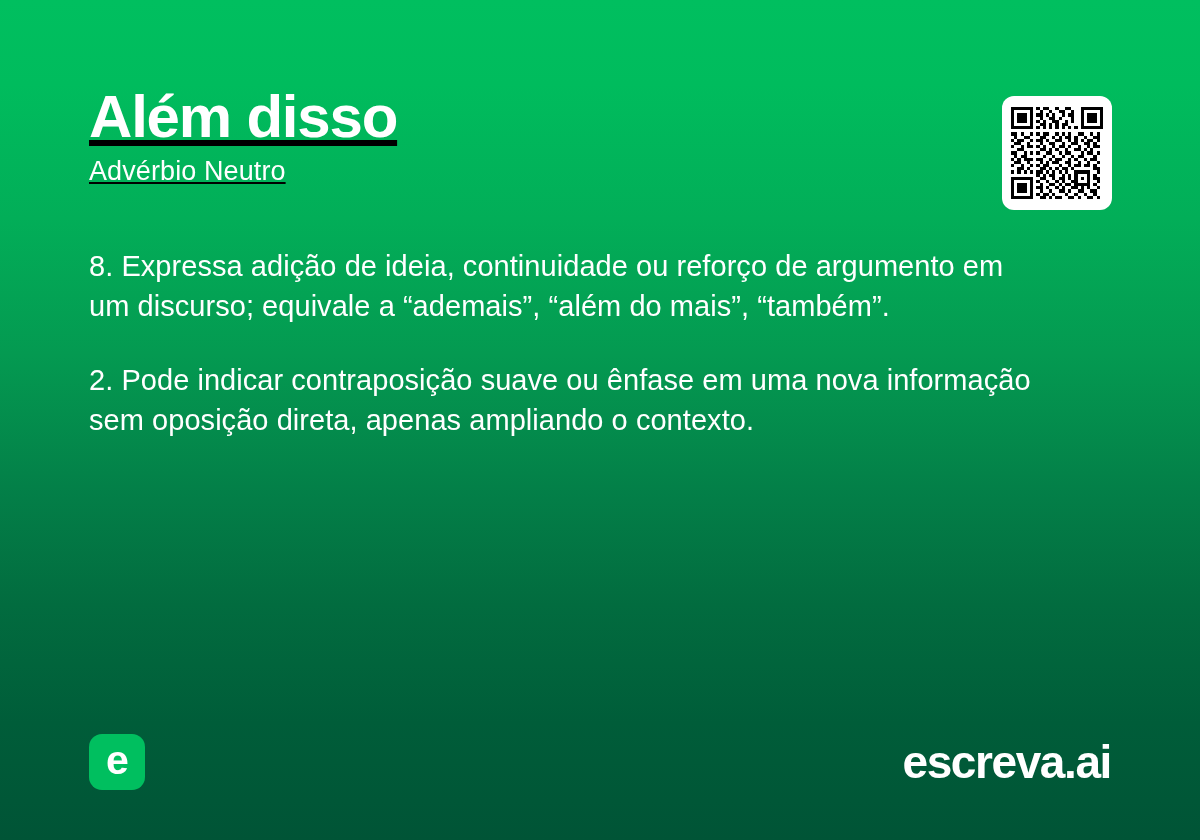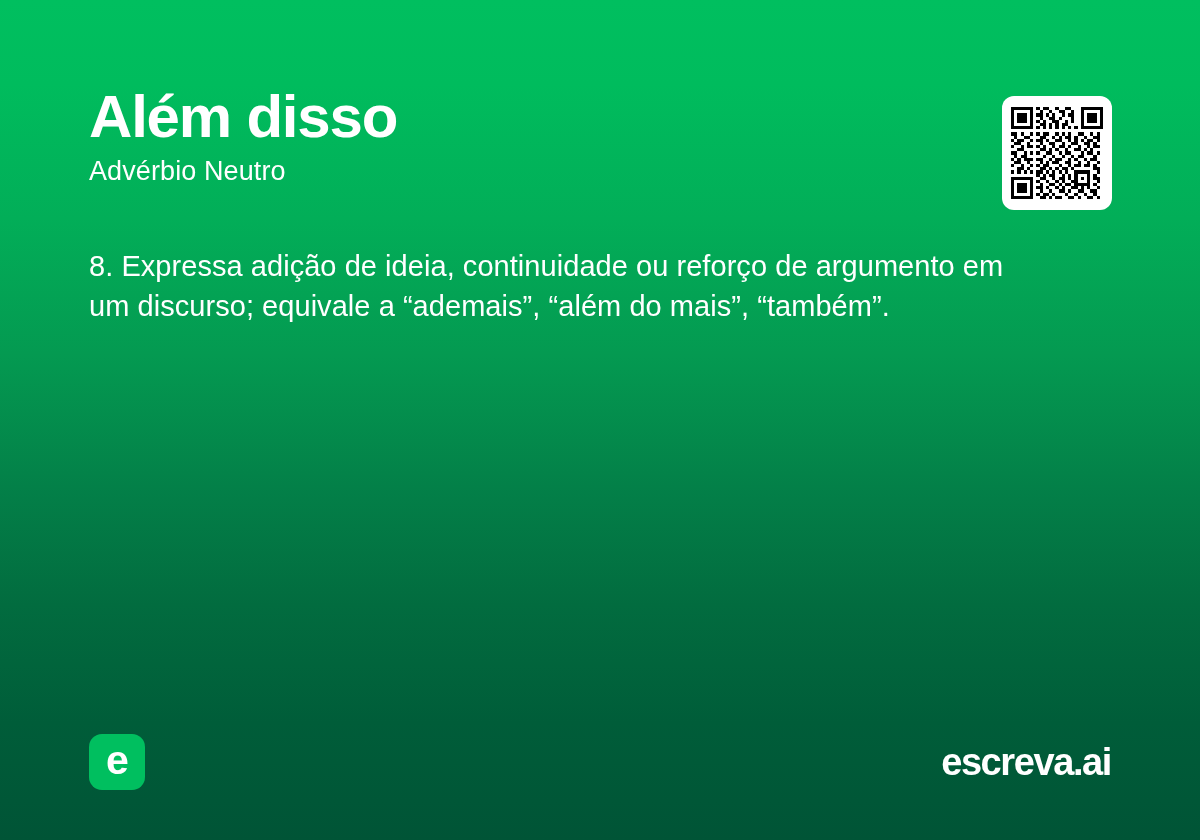--- a/index.html
+++ b/index.html
@@ -26,20 +26,21 @@
     font-family: "Liberation Sans", "DejaVu Sans", sans-serif;
     -webkit-font-smoothing: antialiased;
   }
 
   
   .header {
     position: absolute;
     left: 89px;
     top: 86px;
     right: 97px;
+    text-decoration: underline;
   }
 
   .title {
     margin: 0;
     font-size: 60px;
     line-height: 1.02;
     font-weight: 700;
     letter-spacing: -1.2px;
     color: #ffffff;
   }
@@ -124,21 +125,21 @@
     color: #ffffff;
     font-size: 41px;
     font-weight: 700;
     line-height: 1;
     letter-spacing: -1px;
     margin-top: -3px;
   }
 
   .wordmark {
     color: #ffffff;
-    font-size: 38px;
+    font-size: 46px;
     font-weight: 700;
     letter-spacing: -1.4px;
     line-height: 1;
     white-space: nowrap;
   }
 </style>
 </head>
 <body>
 
 <div class="card">
@@ -385,20 +386,21 @@
           <rect x="18" y="28" width="2" height="1"></rect>
         <rect x="21" y="28" width="1" height="1"></rect>
           <rect x="24" y="28" width="2" height="1"></rect>
         <rect x="27" y="28" width="1" height="1"></rect>
       </g>
     </svg>
   </div>
 
   <div class="definitions">
     <p class="definition d1">8. Expressa adição de ideia, continuidade ou reforço de argumento em um discurso; equivale a “ademais”, “além do mais”, “também”.</p>
+    <p class="definition d2">2. Pode indicar contraposição suave ou ênfase em uma nova informação sem oposição direta, apenas ampliando o contexto.</p>
   </div>
 
   <div class="footer">
     <div class="logo-mark">
       <span>e</span>
     </div>
     <div class="wordmark">escreva.ai</div>
   </div>
 
 </div>

